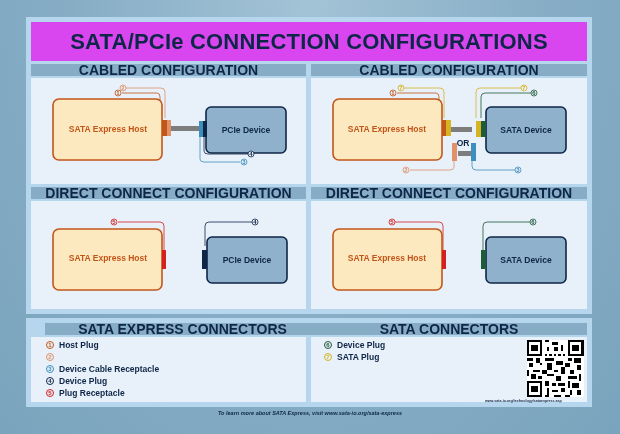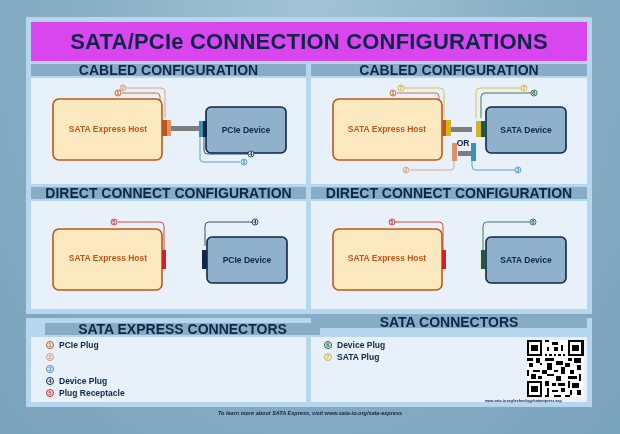--- a/index.html
+++ b/index.html
@@ -33,21 +33,21 @@
 <div class="sechead" style="left:311px;top:64px;width:276px;">CABLED CONFIGURATION</div>
 <div class="cell" style="left:31px;top:78px;width:275px;height:106px;"></div>
 <div class="cell" style="left:311px;top:78px;width:276px;height:106px;"></div>
 <div class="sechead" style="left:31px;top:187px;width:275px;">DIRECT CONNECT CONFIGURATION</div>
 <div class="sechead" style="left:311px;top:187px;width:276px;">DIRECT CONNECT CONFIGURATION</div>
 <div class="cell" style="left:31px;top:201px;width:275px;height:108px;"></div>
 <div class="cell" style="left:311px;top:201px;width:276px;height:108px;"></div>
 
 <div class="frame" style="left:26px;top:318px;width:566px;height:89px;"></div>
 <div class="sechead" style="left:45px;top:323px;width:275px;">SATA EXPRESS CONNECTORS</div>
-<div class="sechead" style="left:311px;top:316px;width:276px;">SATA CONNECTORS</div>
+<div class="sechead" style="left:311px;top:323px;width:276px;">SATA CONNECTORS</div>
 <div class="cell" style="left:31px;top:337px;width:275px;height:65px;"></div>
 <div class="cell" style="left:311px;top:337px;width:276px;height:65px;"></div>
 
 <svg width="620" height="434">
   <g>
 
     <path d="M126 88 H161 Q165 88 165 92 V118" fill="none" stroke="#e0916a" stroke-width="0.8"></path>
     <path d="M122 93 H157 Q160 93 160 97 V118" fill="none" stroke="#c2561a" stroke-width="0.8"></path>
     <path d="M204 137 V151 Q204 154 208 154 H248" fill="none" stroke="#0e2647" stroke-width="0.8"></path>
     <path d="M200 137 V159 Q200 162 204 162 H240" fill="none" stroke="#3b8fbd" stroke-width="0.8"></path>
@@ -159,27 +159,28 @@
     <g>
         <circle cx="533" cy="222" r="3" fill="#e8f0f9" stroke="#1f5a3a" stroke-width="0.8"></circle>
         <text class="numtxt" x="533" y="224" text-anchor="middle" fill="#1f5a3a">6</text>
       </g>
   </g>
 </svg>
 
 <div class="legend" style="left:46px;top:339px;">
   <div class="row">
       <span class="num" style="color:#c2561a;border-color:#c2561a">1</span>
-      <span>PCIe Plug</span>
+      <span>Host Plug</span>
     </div>
   <div class="row">
       <span class="num" style="color:#e0916a;border-color:#e0916a">2</span>
     </div>
   <div class="row">
       <span class="num" style="color:#3b8fbd;border-color:#3b8fbd">3</span>
+      <span>Device Cable Receptacle</span>
     </div>
   <div class="row">
       <span class="num" style="color:#0e2647;border-color:#0e2647">4</span>
       <span>Device Plug</span>
     </div>
   <div class="row">
       <span class="num" style="color:#d42020;border-color:#d42020">5</span>
       <span>Plug Receptacle</span>
     </div>
 </div>

